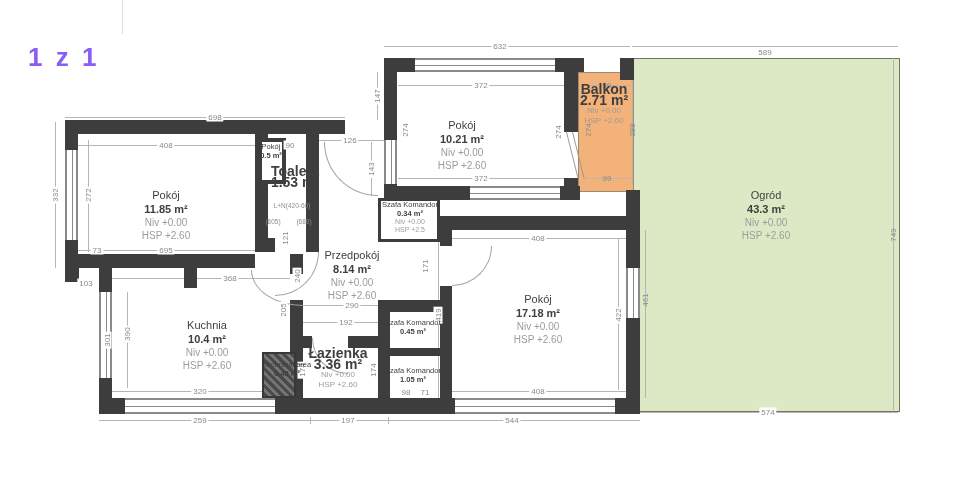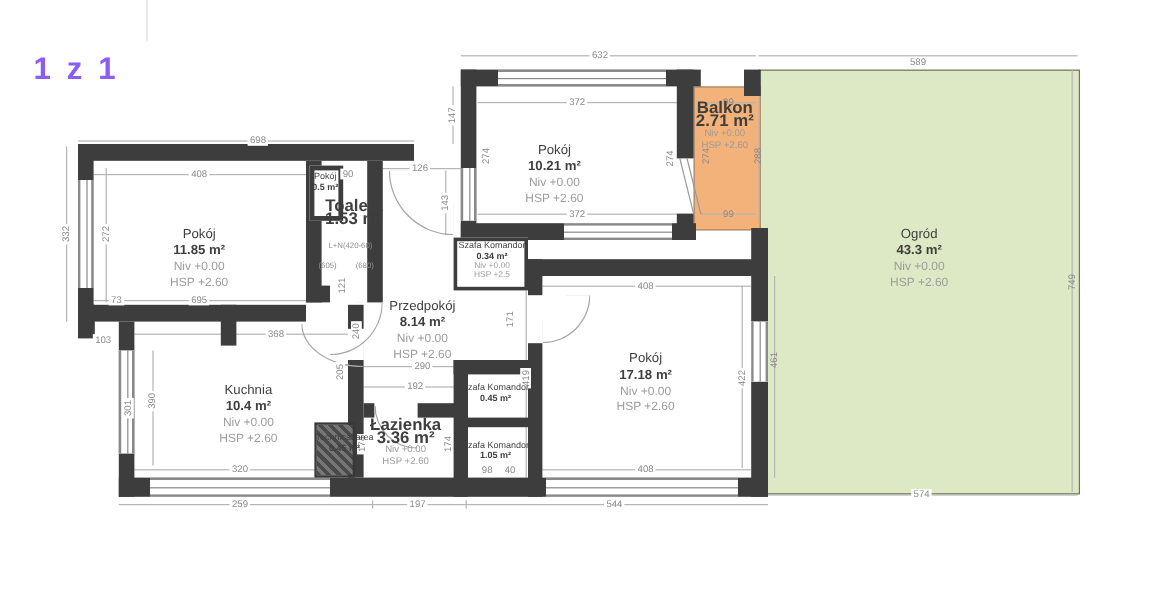--- a/index.html
+++ b/index.html
@@ -252,14 +252,14 @@
   <span class="dim dimv" style="left:285px;top:238px">121</span>
   <span class="dim dimv" style="left:425px;top:266px">171</span>
   <span class="dim dimv" style="left:438px;top:315px">419</span>
   <span class="dim" style="left:538px;top:238px">408</span>
   <span class="dim" style="left:538px;top:391px">408</span>
   <span class="dim dimv" style="left:618px;top:315px">422</span>
   <span class="dim dimv nobg" style="left:645px;top:300px">461</span>
   <span class="dim dimv" style="left:302px;top:370px">174</span>
   <span class="dim dimv" style="left:373px;top:370px">174</span>
   <span class="dim" style="left:406px;top:392px">98</span>
-  <span class="dim" style="left:425px;top:392px">40</span>
+  <span class="dim" style="left:425px;top:392px">71</span>
 </div>
 
 </body></html>

